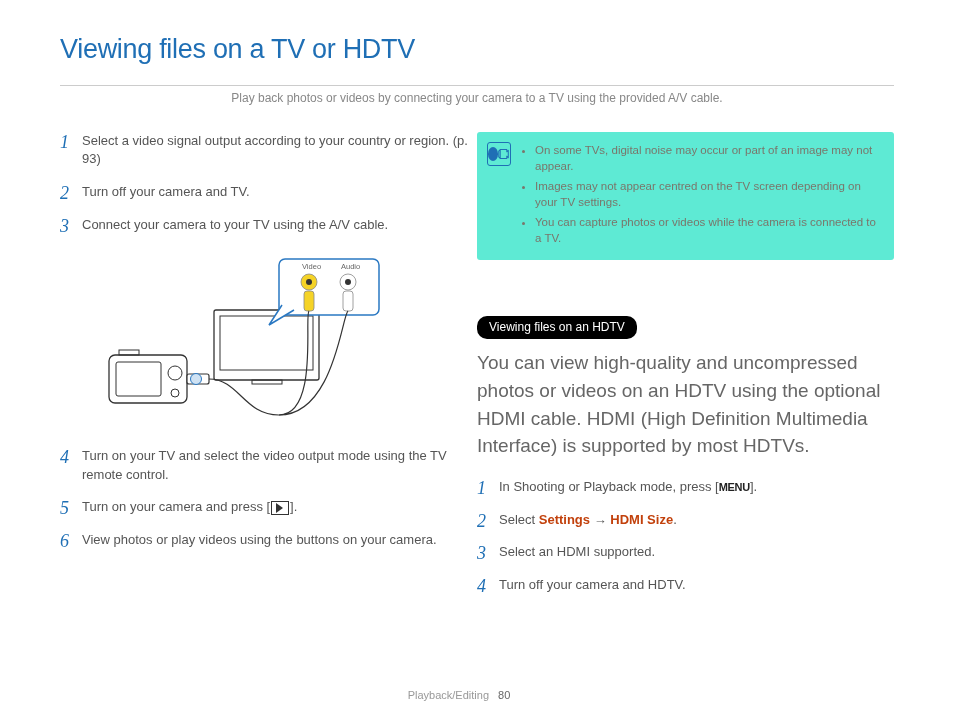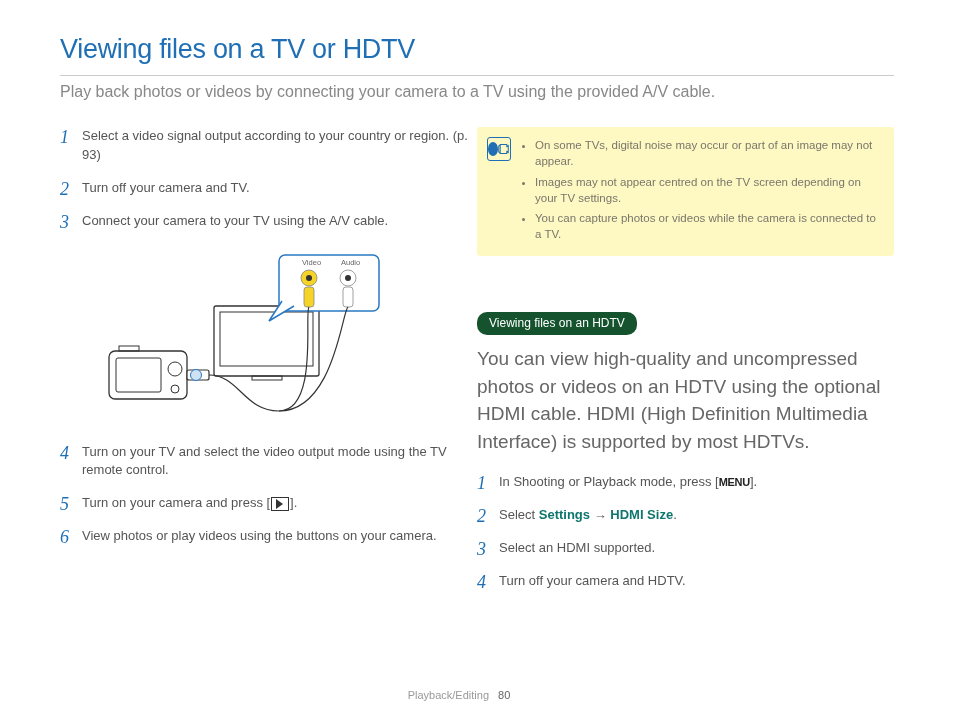--- a/index.html
+++ b/index.html
@@ -17,32 +17,33 @@
     padding: 30px 60px 20px 60px;
     box-sizing: border-box;
     width: 954px;
     height: 720px;
     position: relative;
   }
   h1.title {
     font-size: 27px;
     font-weight: 400;
     color: #1f6fb5;
-    margin: 0 0 6px 0;
+    margin: 0 0 16px 0;
     letter-spacing: -0.3px;
     font-stretch: condensed;
   }
   .rule {
     border-top: 1px solid #ccc;
     margin-bottom: 4px;
   }
   .subtitle {
-    font-size: 16px;
+    font-size: 12px;
     color: #888;
     margin-bottom: 24px;
+    text-align: center;
   }
   .columns {
     display: flex;
   }
   .col {
     flex: 1;
     min-width: 0;
   }
   ol.steps {
     list-style: none;
@@ -66,21 +67,21 @@
     color: #1f6fb5;
     font-style: italic;
     font-size: 18px;
     font-family: Georgia, serif;
     font-weight: 500;
   }
   .diagram-wrap {
     margin: 20px 0 16px 22px;
   }
   .tipbox {
-    background: #fef9c3;
+    background: #5eead4;
     border-radius: 3px;
     padding: 10px 14px 10px 44px;
     position: relative;
     font-size: 11.5px;
     color: #7a766b;
     margin-bottom: 56px;
   }
   .tipbox .ticon {
     position: absolute;
     left: 10px;
@@ -106,33 +107,33 @@
     margin: 0;
     padding-left: 14px;
   }
   .tipbox li {
     margin-bottom: 4px;
     font-size: 11.5px;
     line-height: 1.4;
   }
   .pill {
     display: inline-block;
-    background: #14532d;
+    background: #000000;
     color: #fff;
     font-size: 12px;
     padding: 3px 12px;
     border-radius: 10px;
     margin-bottom: 10px;
   }
   .para {
     font-size: 19px;
     color: #666;
     margin-bottom: 18px;
   }
-  .bold { font-weight: 700; color: #0f766e; }
+  .bold { font-weight: 700; color: #c2410c; }
   .menu-label {
     font-weight: 700;
     font-size: 11px;
     color: #222;
     letter-spacing: -0.3px;
     vertical-align: middle;
   }
   .play-icon {
     display: inline-block;
     width: 16px;

